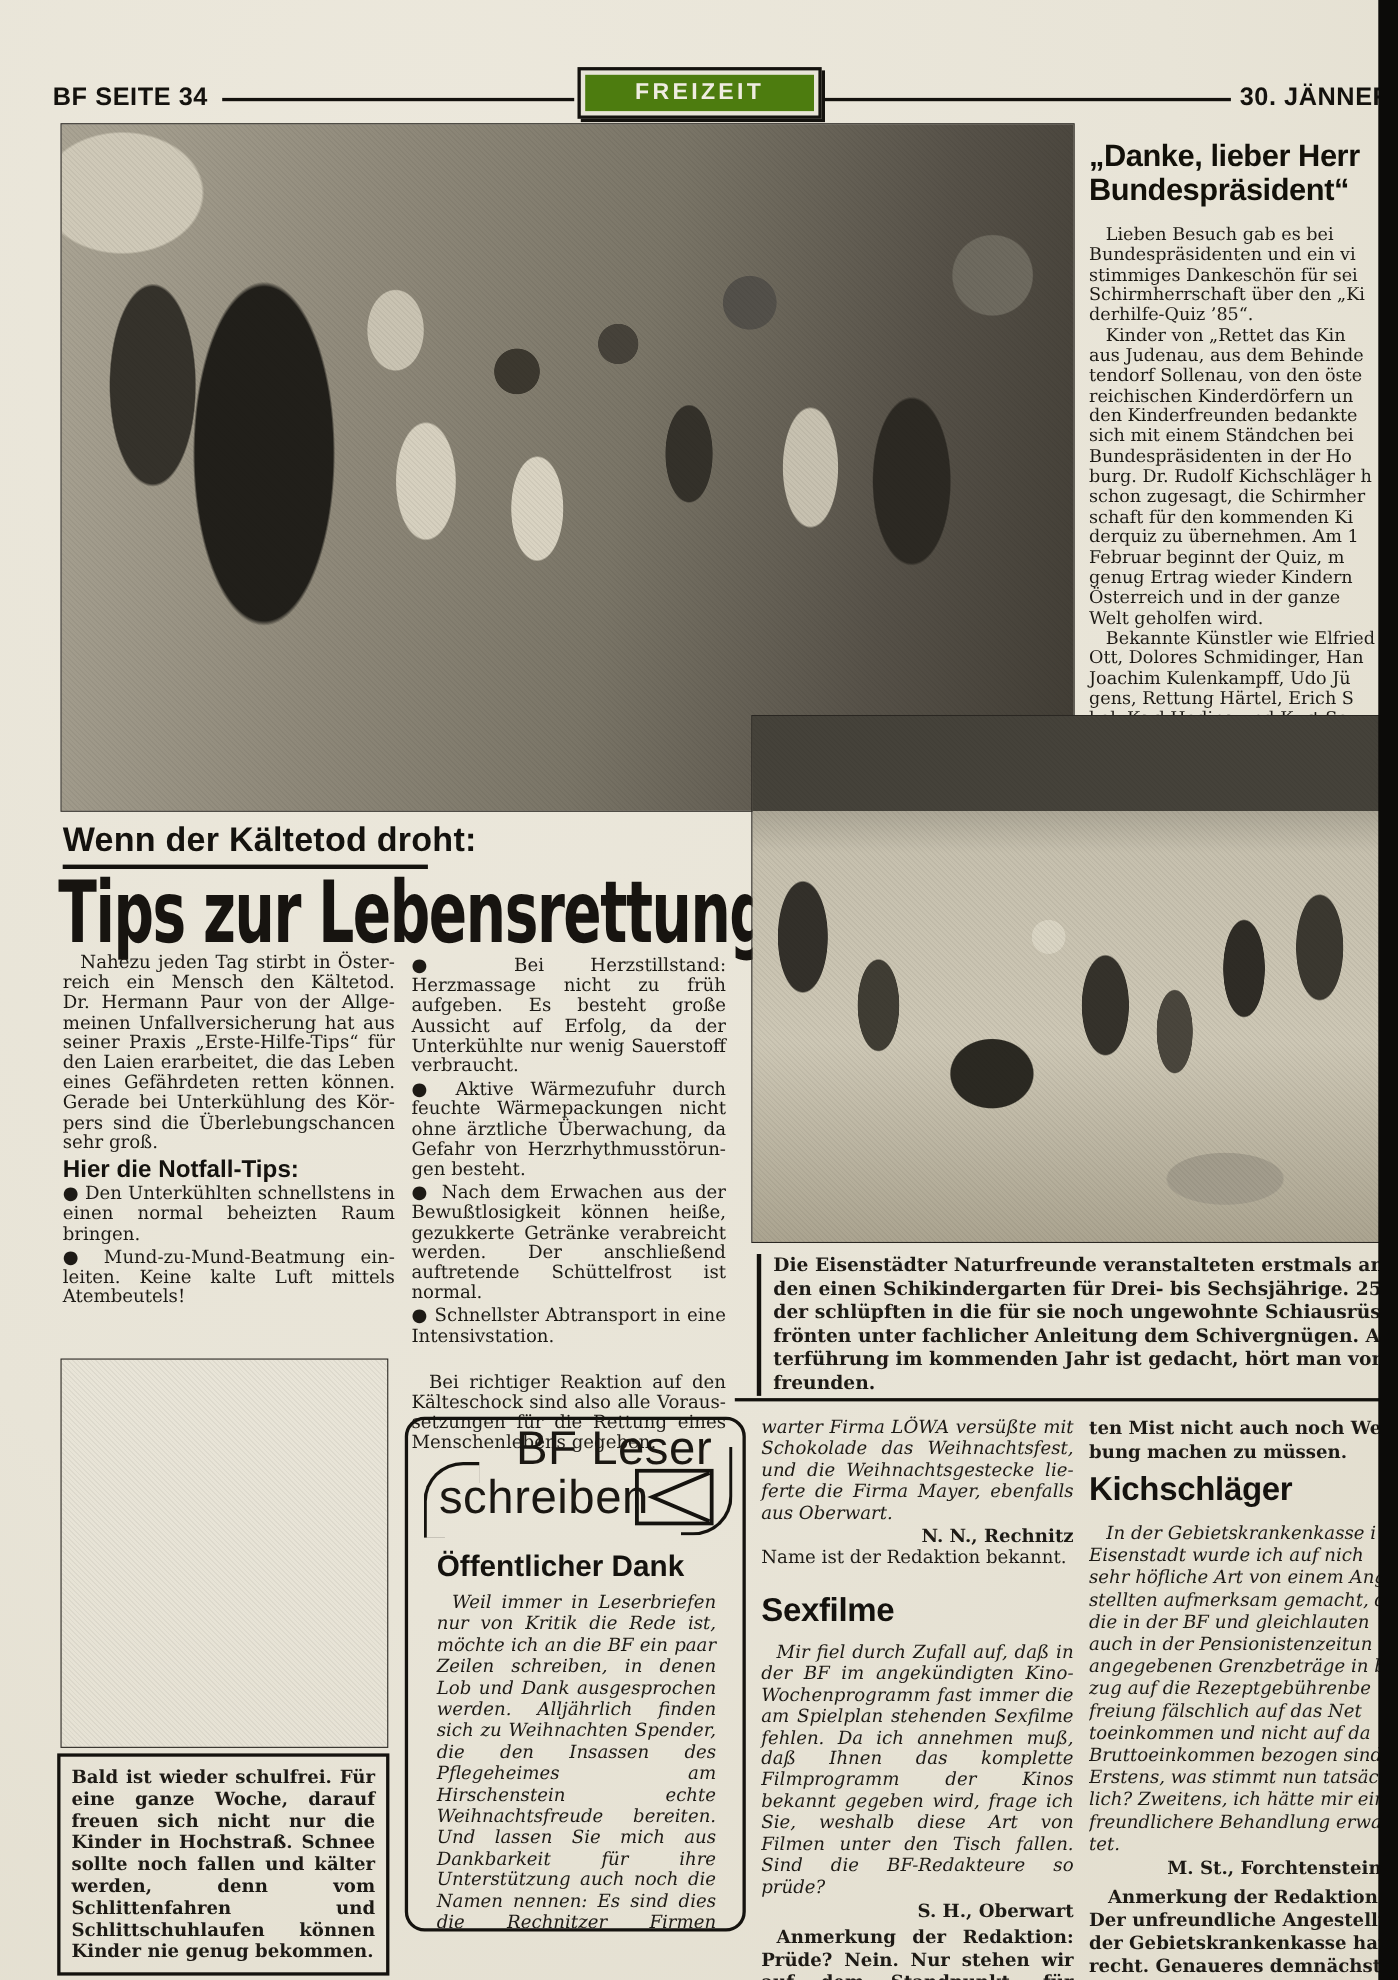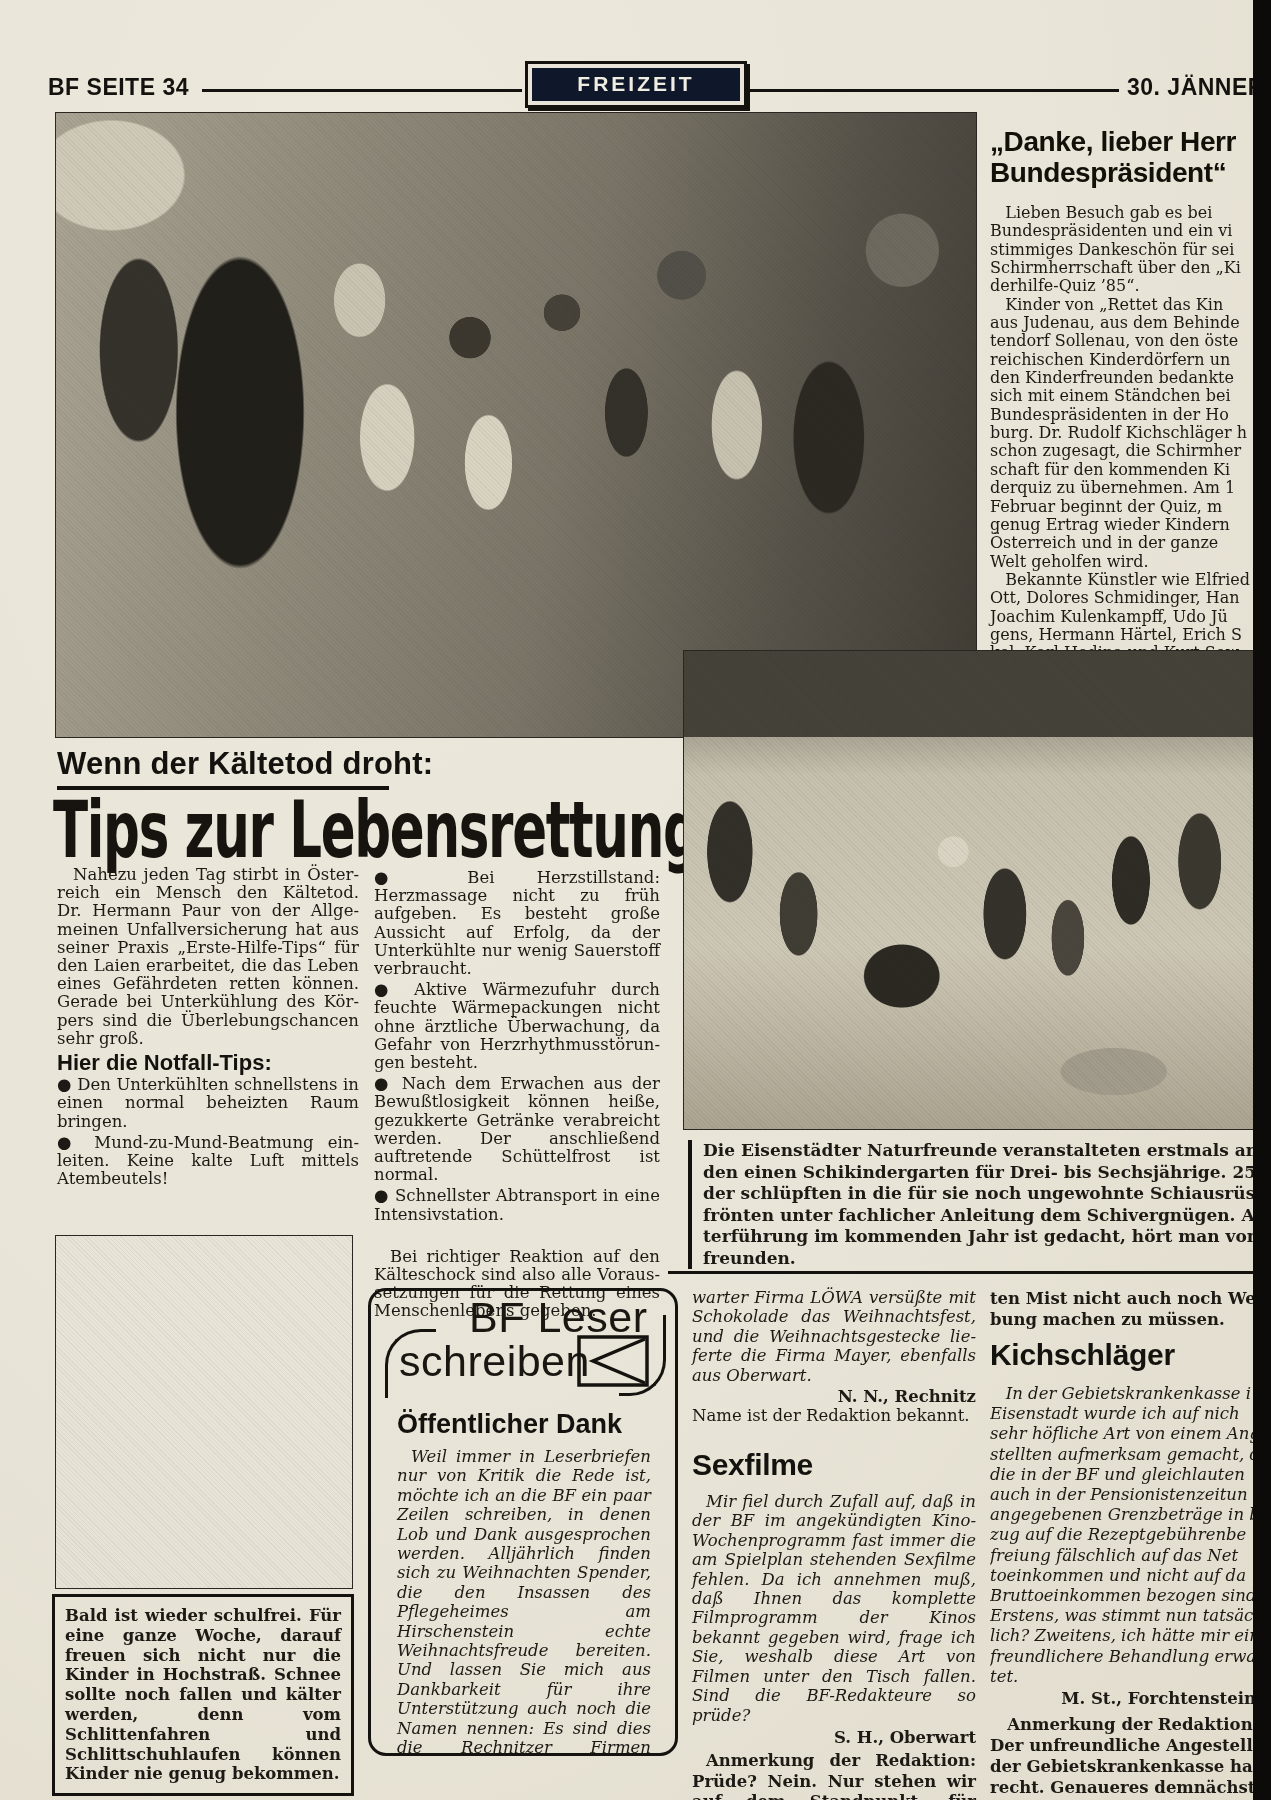--- a/index.html
+++ b/index.html
@@ -5,21 +5,21 @@
   html,body{margin:0;padding:0;}
   body{width:1271px;height:1800px;overflow:hidden;position:relative;
        font-family:"DejaVu Serif",serif;color:#1d1a15;
        background:radial-gradient(ellipse at 30% 15%, #ece8dc 0%, #e8e4d7 55%, #e1dccc 100%);}
   .abs{position:absolute;}
 
   
   .hdr-label{font-family:"Liberation Sans",sans-serif;font-weight:bold;font-size:23px;letter-spacing:.5px;color:#14120e;}
   .rule{background:#14120e;height:3px;}
   .freizeit-outer{border:3px solid #14120e;background:#e8e4d7;padding:4px;box-shadow:3px 3px 0 #14120e;}
-  .freizeit-inner{background:#0f172a;color:#efece1;font-family:"Liberation Sans",sans-serif;
+  .freizeit-inner{background:#4d7c0f;color:#efece1;font-family:"Liberation Sans",sans-serif;
       font-weight:bold;font-size:21px;letter-spacing:3px;text-align:center;padding:4px 0 5px;}
 
   
   .black-edge{background:#0c0b09;}
 
   
   .photo{border:1px solid #2a2722;overflow:hidden;}
   .photo::after{content:"";position:absolute;inset:0;
       background:repeating-linear-gradient(45deg, rgba(20,18,14,.05) 0 1px, transparent 1px 3px);}
   .photo-top{background:
@@ -132,21 +132,21 @@
       <div class="danke-line">schon zugesagt, die Schirmher</div>
       <div class="danke-line">schaft für den kommenden Ki</div>
       <div class="danke-line">derquiz zu übernehmen. Am 1</div>
       <div class="danke-line">Februar beginnt der Quiz, m</div>
       <div class="danke-line">genug Ertrag wieder Kindern</div>
       <div class="danke-line">Österreich und in der ganze</div>
       <div class="danke-line">Welt geholfen wird.</div>
       <div class="danke-line">   Bekannte Künstler wie Elfried</div>
       <div class="danke-line">Ott, Dolores Schmidinger, Han</div>
       <div class="danke-line">Joachim Kulenkampff, Udo Jü</div>
-      <div class="danke-line">gens, Hermann Härtel, Erich S</div>
+      <div class="danke-line">gens, Rettung Härtel, Erich S</div>
       <div class="danke-line">kol, Karl Hodina und Kurt Sow</div>
       <div class="danke-line">netz sind ebenfalls mit dabei. Un</div>
       <div class="danke-line">das Helfen zahlt sich natürlic</div>
       <div class="danke-line">auch wieder aus: Preise im We</div>
       <div class="danke-line">von 6 Millionen Schilling winke</div>
     </div>
 </div>
 
 <div class="abs kicker" style="left:57px;top:746px;">Wenn der Kältetod droht:</div>
 <div class="abs rule" style="left:57px;top:786px;width:332px;height:4px;"></div>

